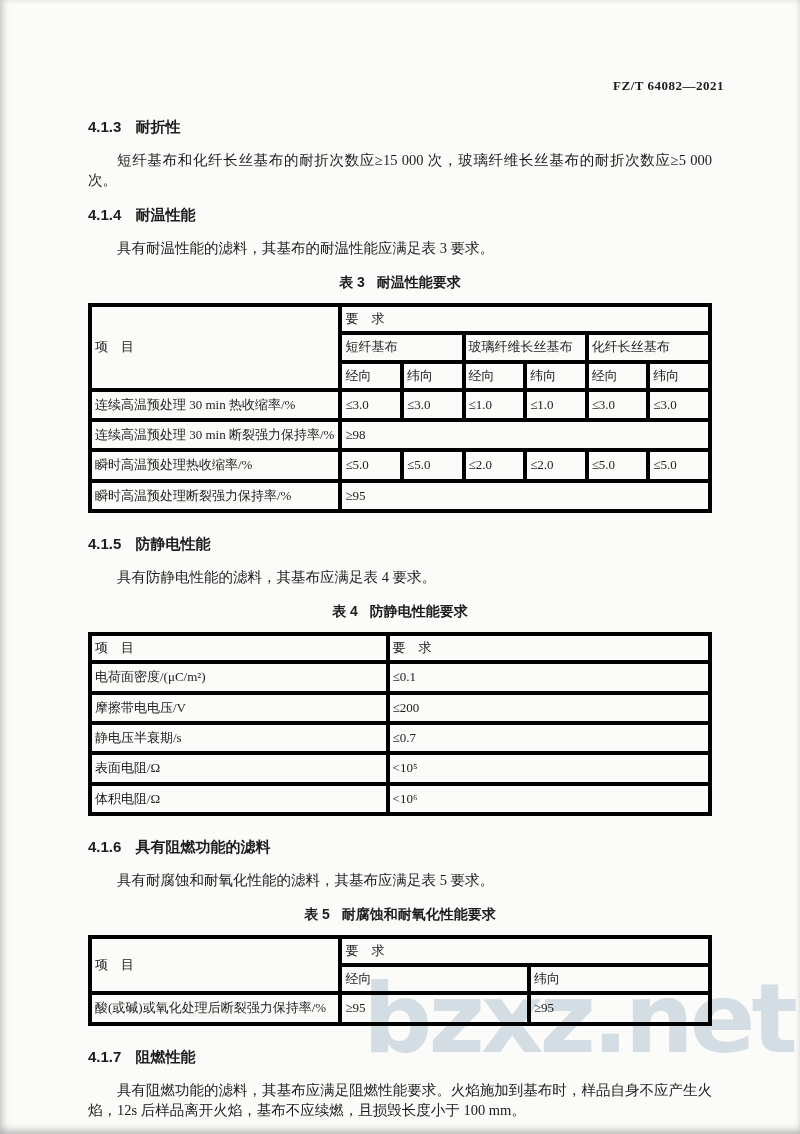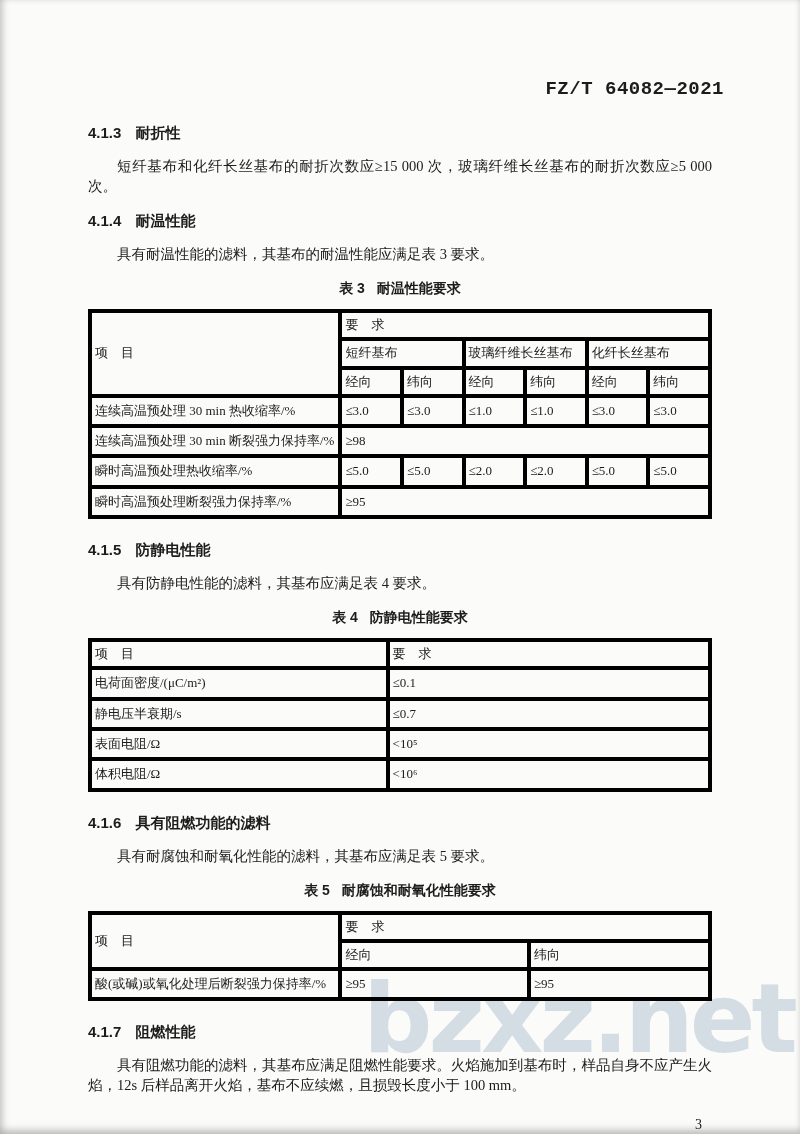--- a/index.html
+++ b/index.html
@@ -15,22 +15,22 @@
       inset -5px 0 5px -4px rgba(190,190,190,.45),
       inset 0 -9px 7px -5px rgba(150,150,150,.6),
       inset 0 4px 4px -3px rgba(210,210,210,.4);
   }
   .content{
     position:relative;z-index:1;
     padding:78px 88px 0 88px;
   }
   .doc-code{
     text-align:right;
-    font-family:Liberation Mono, monospace;
-    font-weight:bold;font-size:19px;letter-spacing:.5px;
+    font-family:Liberation Serif, serif;
+    font-weight:bold;font-size:13px;letter-spacing:.5px;
     margin:0 -12px 0 0;
   }
   .sec-head{
     font-family:"Liberation Sans","DejaVu Sans",sans-serif;
     font-weight:bold;font-size:15px;
     margin:26px 0 0 0;
   }
   .sec-head .num{margin-right:14px;}
   .para{
     font-size:14.5px;line-height:20px;
@@ -169,20 +169,24 @@
           <col style="width:52%">
         </colgroup>
       <tbody>
           <tr class="hdr">
         <td>项　目</td>
         <td>要　求</td>
       </tr>
       <tr>
         <td>电荷面密度/(μC/m²)</td>
         <td>≤0.1</td>
+      </tr>
+      <tr>
+        <td>摩擦带电电压/V</td>
+        <td>≤200</td>
       </tr>
       <tr>
         <td>静电压半衰期/s</td>
         <td>≤0.7</td>
       </tr>
       <tr>
         <td>表面电阻/Ω</td>
         <td>&lt;10⁵</td>
       </tr>
       <tr>

